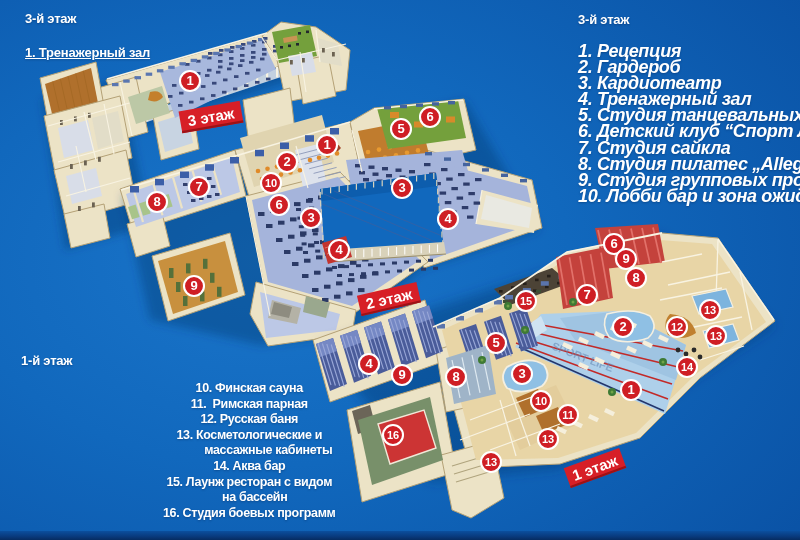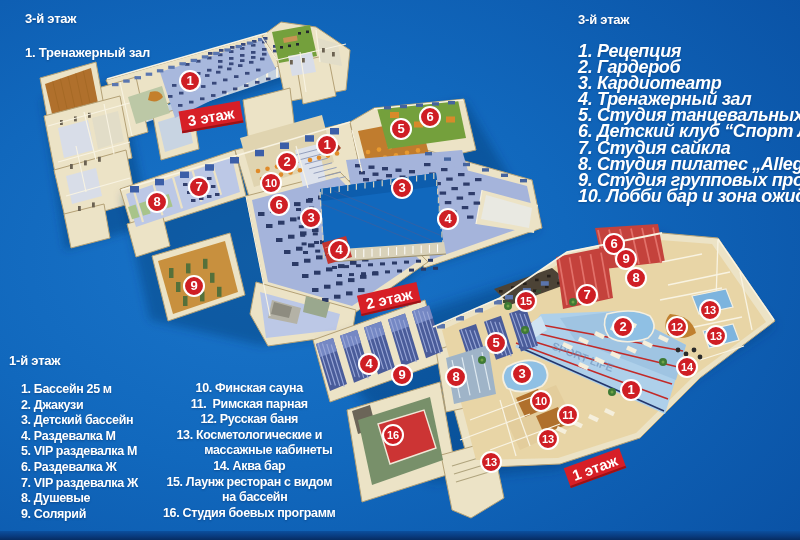--- a/index.html
+++ b/index.html
@@ -924,24 +924,23 @@
         <text x="548" y="443.4" text-anchor="middle" font-size="11" font-weight="bold" fill="#ffffff">13</text>
       </g>
 <g>
         <circle cx="491" cy="462" r="10.0" fill="#cf1e24" stroke="#ffffff" stroke-width="2.1"></circle>
         <text x="491" y="466.4" text-anchor="middle" font-size="11" font-weight="bold" fill="#ffffff">13</text>
       </g>
 </svg>
 
 <div class="lbl h" style="left:25px; top:11px;">3-й этаж</div>
 
-<div class="lbl h" style="left:25px; top:45px;">1. Тренажерный зал</div>
+<div class="lbl h" style="left:25px; top:45px;text-decoration:underline;">1. Тренажерный зал</div>
 
 <div class="lbl h" style="left:578px; top:12px;">3-й этаж</div>
 
 <div class="lbl li" style="left:578px; top:43px;">1. Рецепция<br>2. Гардероб<br>3. Кардиотеатр<br>4. Тренажерный зал<br>5. Студия танцевальных программ<br>6. Детский клуб  “Спорт Лайфик”<br>7. Студия сайкла<br>8. Студия пилатес „Allegro”<br>9. Студия групповых программ<br>10. Лобби бар и зона ожидания</div>
 
-<div class="lbl h" style="left:9px; top:353px;">1-й этаж</div>
-
-<div class="lbl li2" style="left:21px; top:382px;">1. Бассейн 25 м<br>2. Джакузи<br>3. Детский бассейн<br>4. Раздевалка М<br>5. VIP раздевалка М<br>6. Раздевалка Ж<br>7. VIP раздевалка Ж<br>8. Душевые<br>9. Солярий</div>
+<div class="lbl h" style="left:21px; top:353px;">1-й этаж</div>
+
 
 <div class="lbl li2" style="left:163px; top:381px;text-align:center;">10. Финская сауна<br>11.&nbsp; Римская парная<br>12. Русская баня<br>13. Косметологические и<br><span style="margin-left:38px">массажные кабинеты</span><br>14. Аква бар<br>15. Лаунж ресторан с видом<br><span style="margin-left:11px">на бассейн</span><br>16. Студия боевых программ</div>
 </div>
 
 </body></html>

